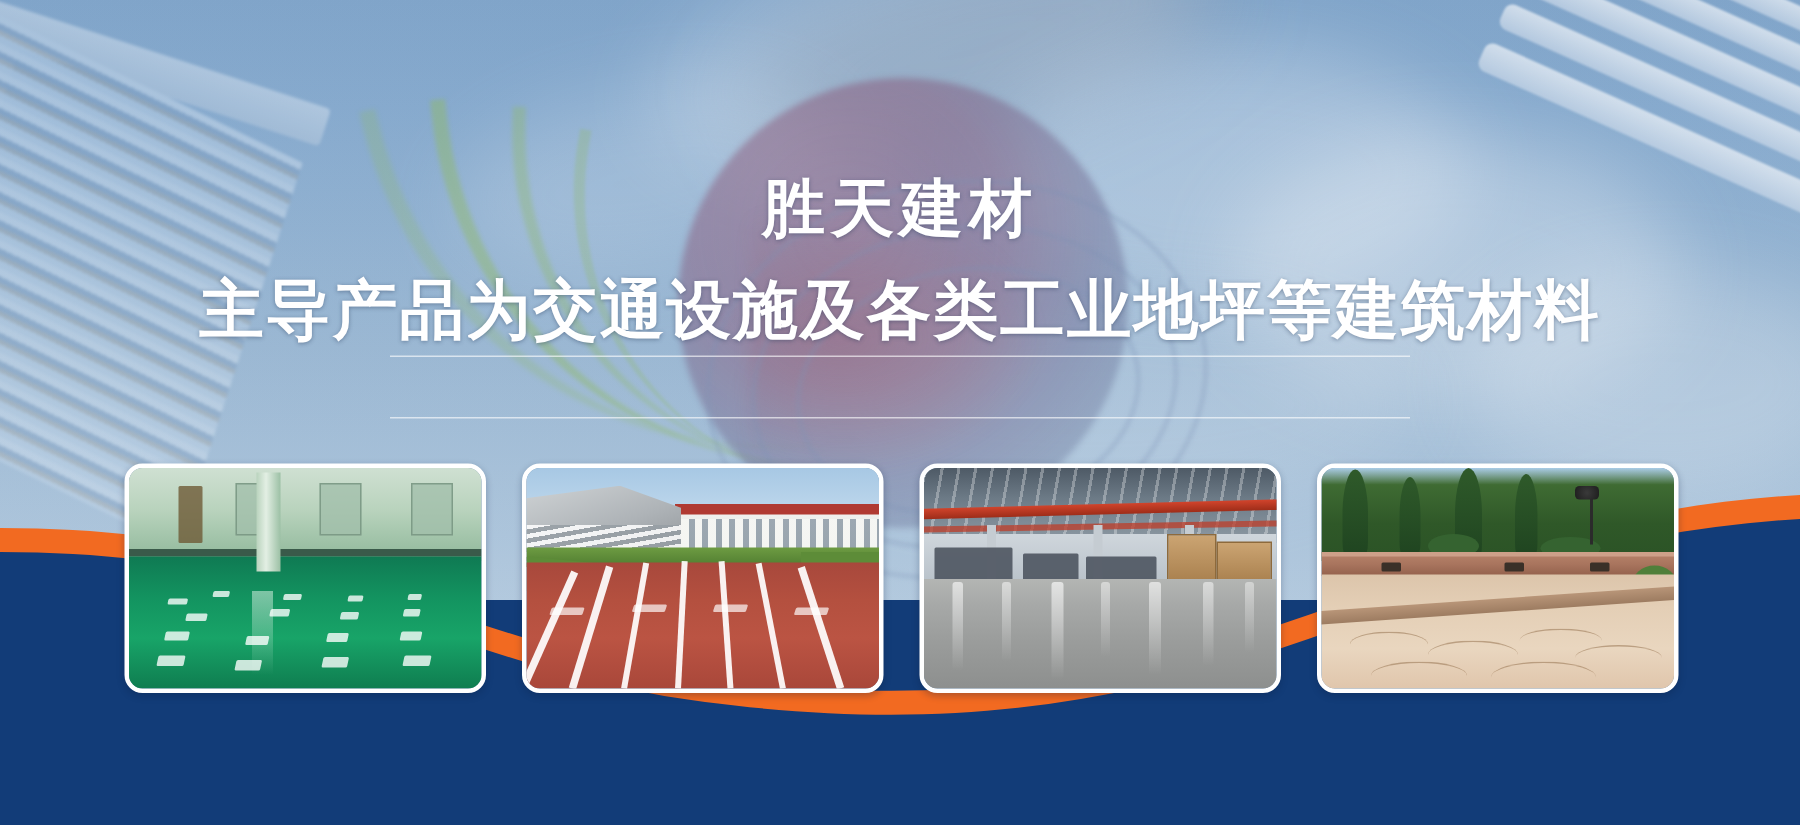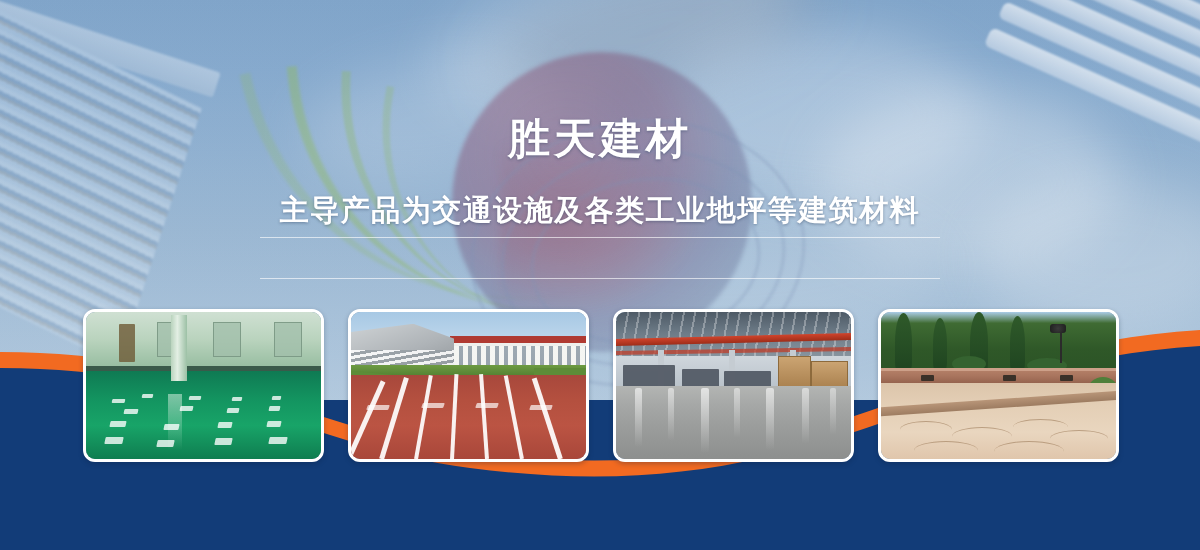--- a/index.html
+++ b/index.html
@@ -95,22 +95,22 @@
   }
 
   
   .text-block{position:absolute;left:0;top:0;width:1200px;text-align:center;}
   .title{
     margin:0;padding-top:118px;
     font-size:42px;font-weight:bold;color:#ffffff;letter-spacing:4px;line-height:1;
     text-shadow:0 1px 3px rgba(40,60,90,.45);
   }
   .subtitle{
-    margin:14px;padding-top:22px;
-    font-size:29px;font-weight:bold;color:#ffffff;letter-spacing:1.5px;line-height:1;
+    margin:4px;padding-top:22px;
+    font-size:43px;font-weight:bold;color:#ffffff;letter-spacing:1.5px;line-height:1;
     text-shadow:0 1px 3px rgba(40,60,90,.45);
   }
   .rule{
     position:absolute;left:260px;width:680px;height:1px;
     background:rgba(255,255,255,.62);
   }
   .rule-top{top:237px;}
   .rule-bottom{top:278px;}
   .tagline{
     position:absolute;left:0;top:246px;width:1200px;

